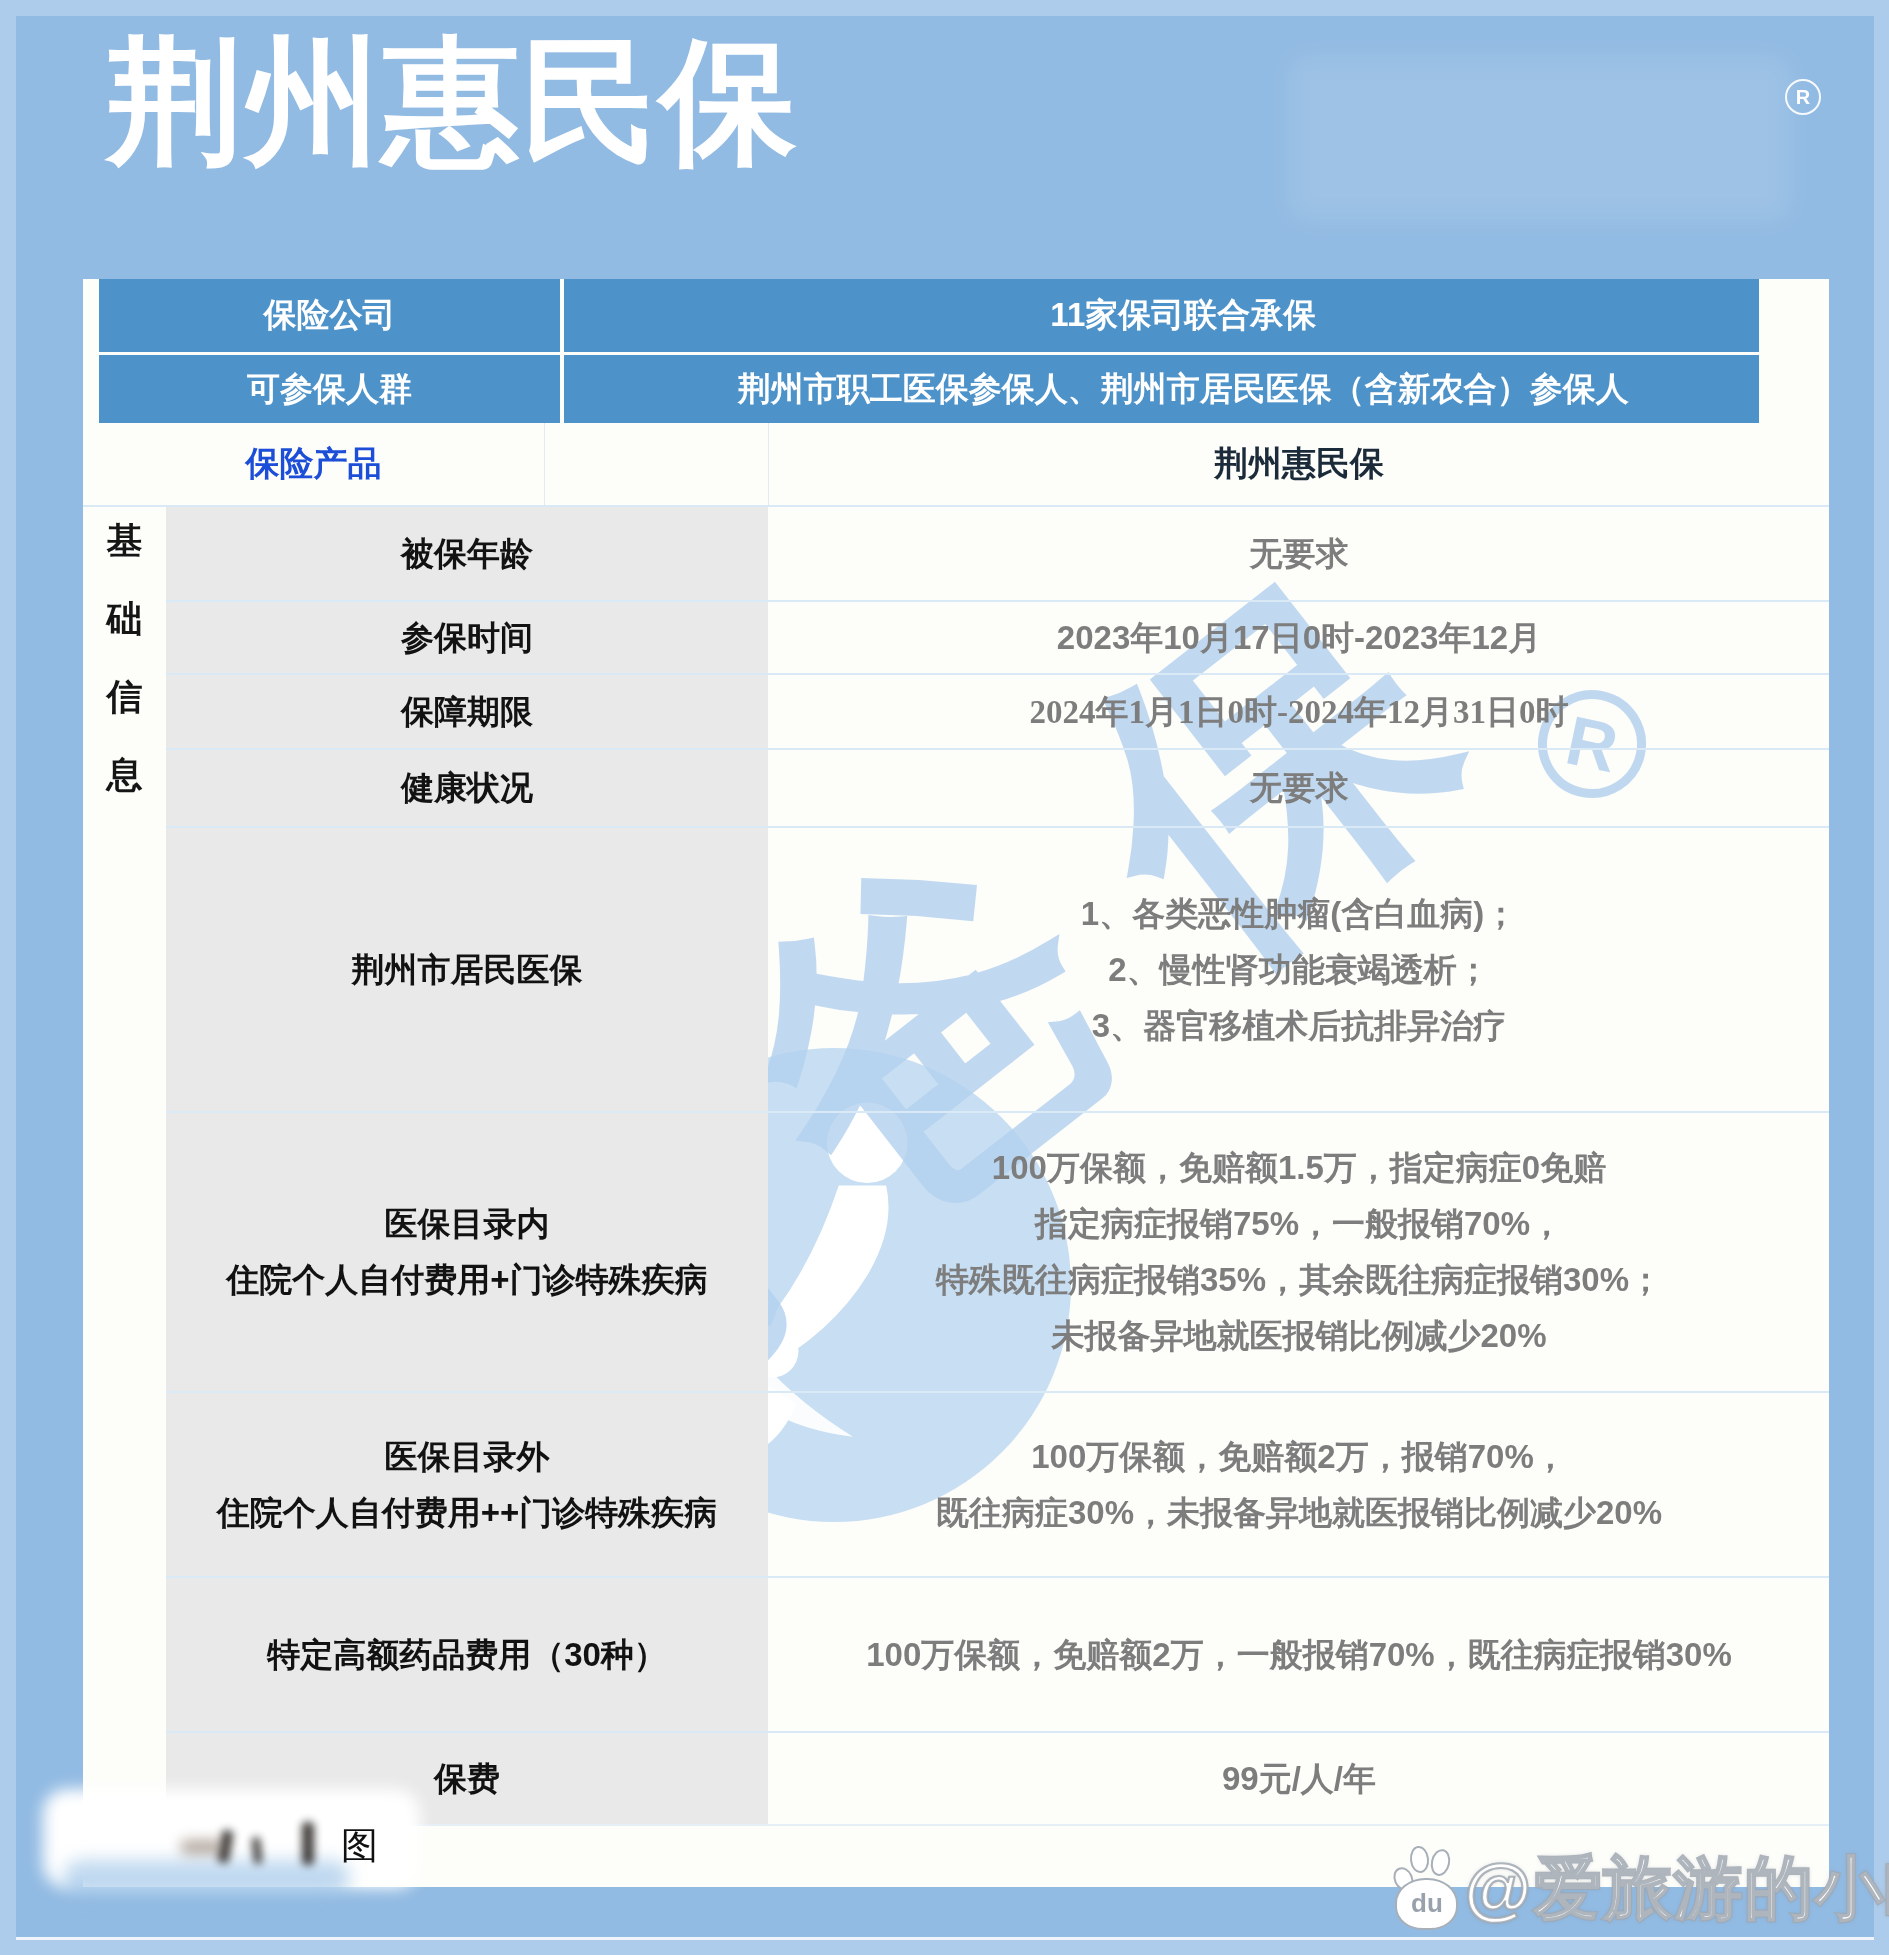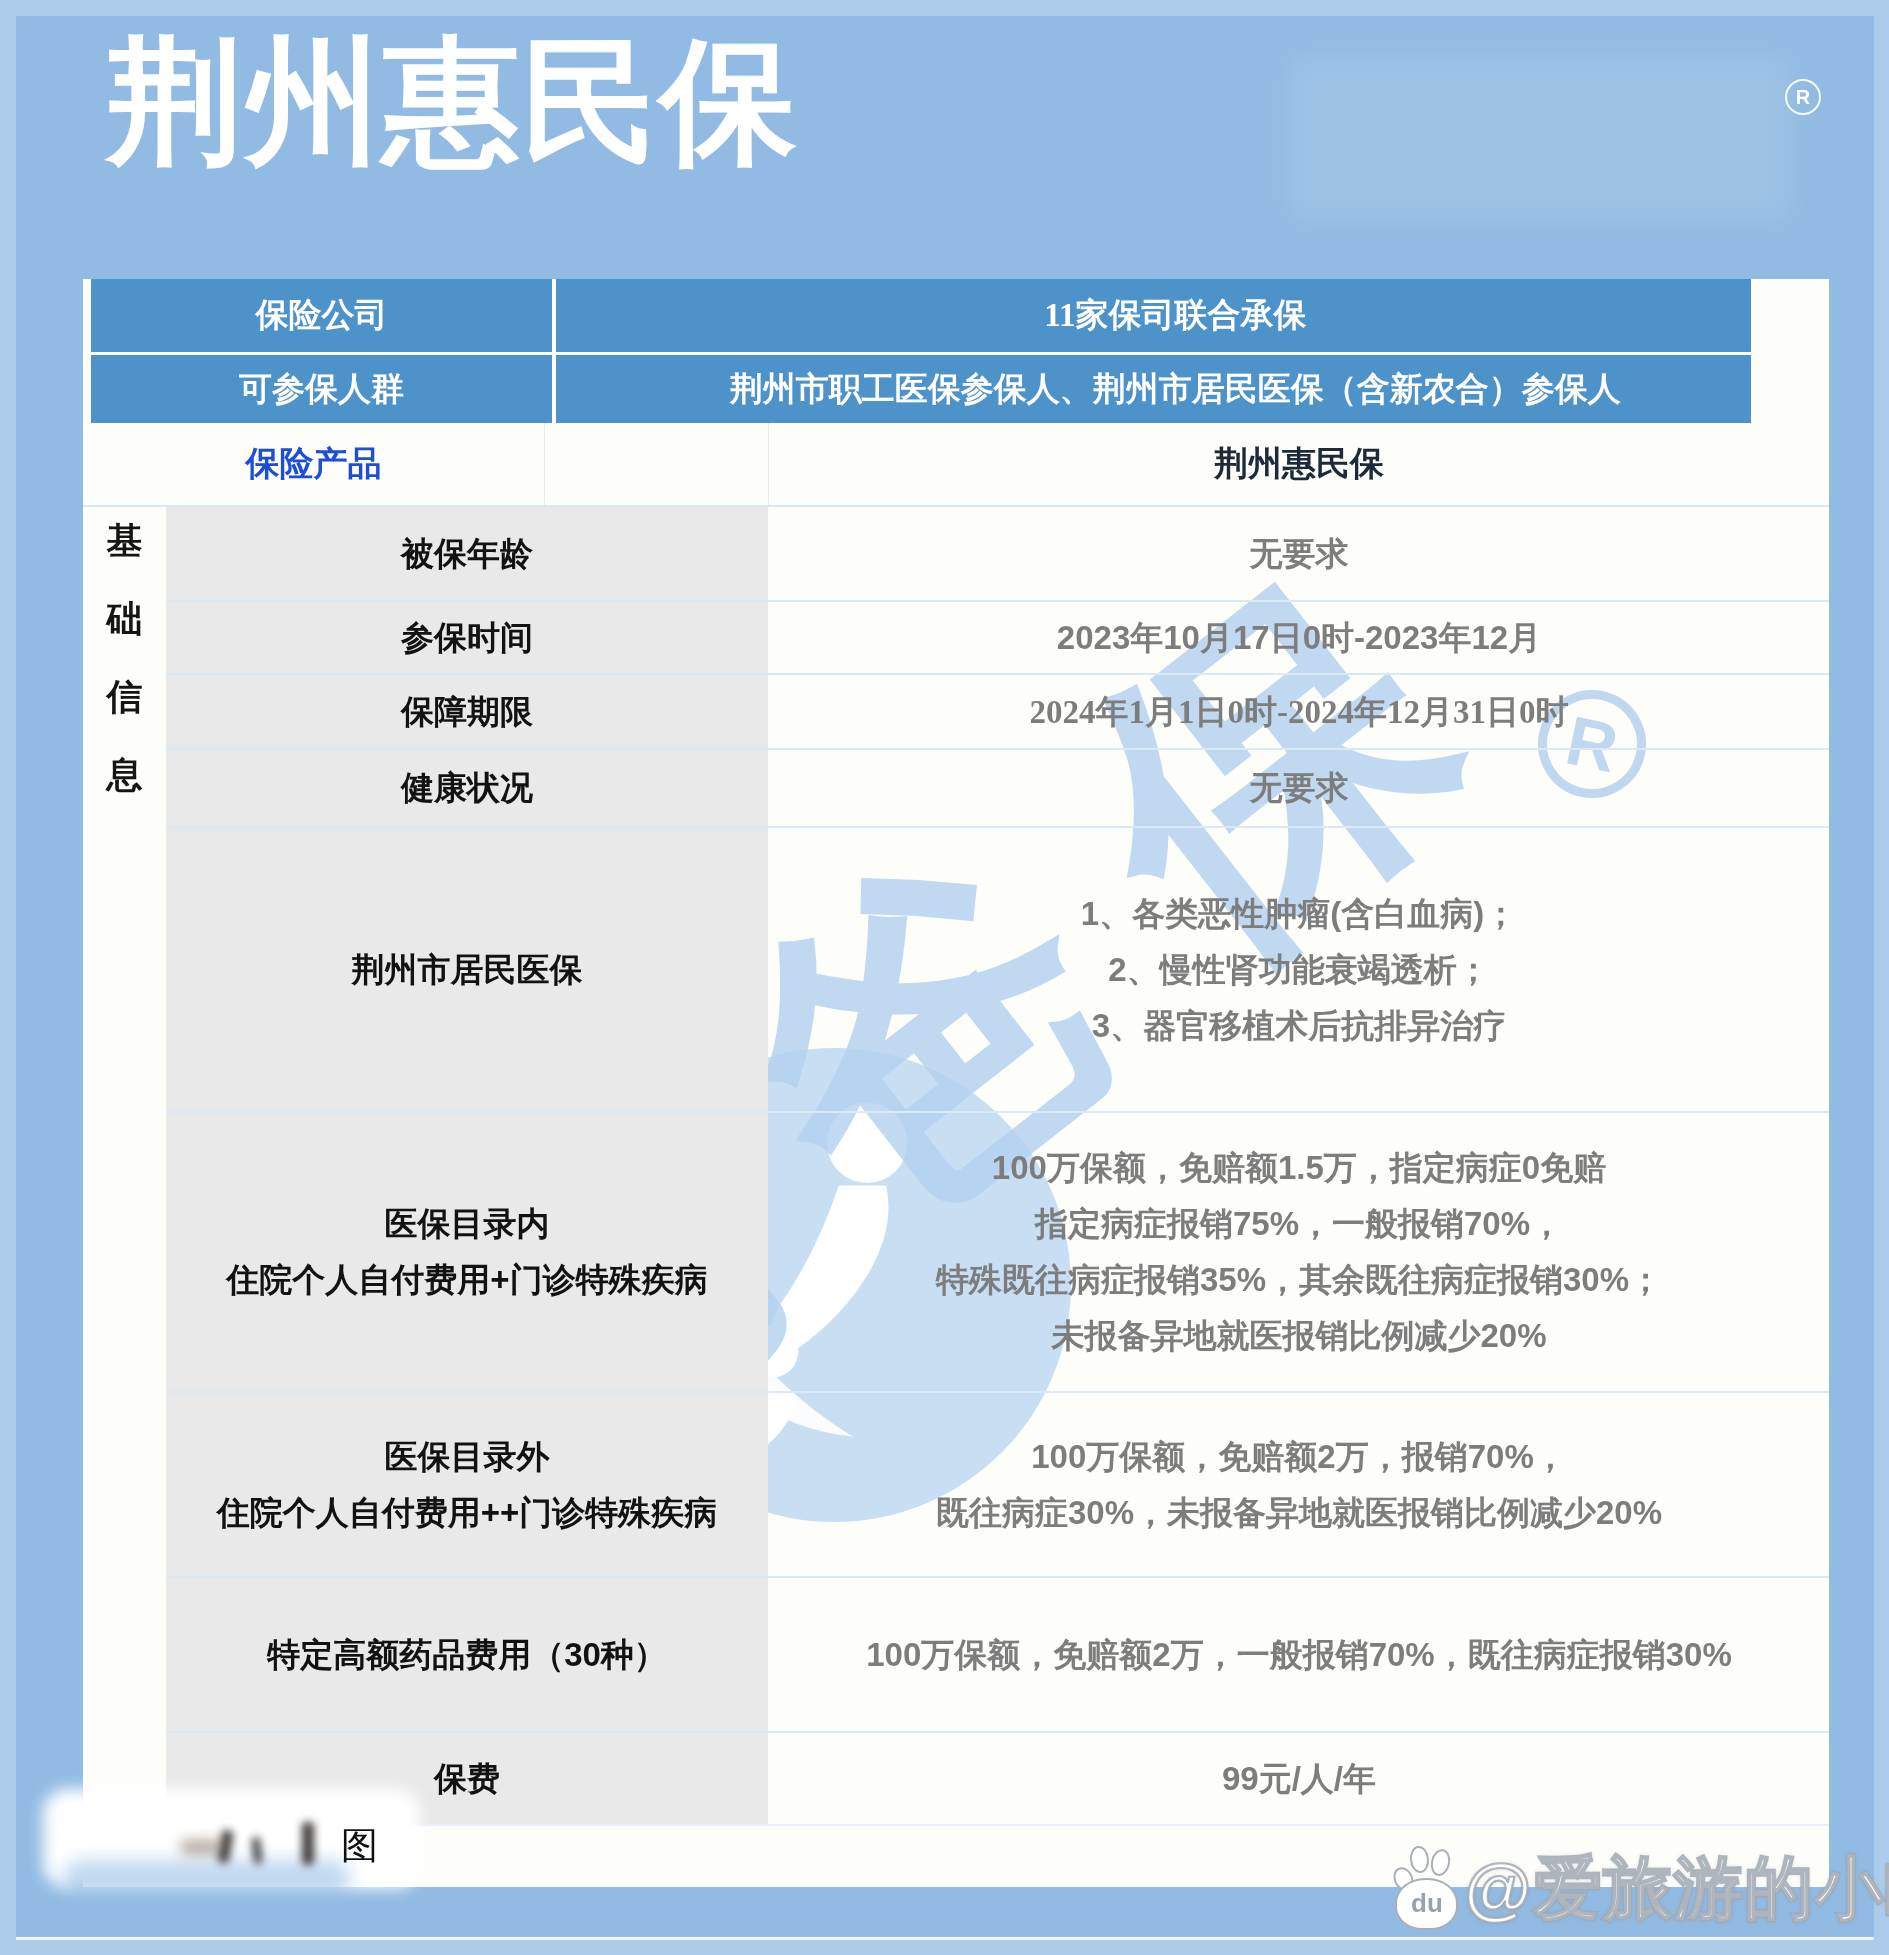--- a/index.html
+++ b/index.html
@@ -52,21 +52,21 @@
     transform:rotate(-38deg);transform-origin:left center;white-space:nowrap;
   }
   .wm-reg{
     position:absolute;left:1455px;top:411px;width:108px;height:108px;
     border:9.3px solid rgba(177,208,237,.82);border-radius:50%;
     color:rgba(177,208,237,.82);font-size:69px;
     display:flex;align-items:center;justify-content:center;
     transform:rotate(12deg);box-sizing:border-box;
   }
   
-  .hrow{position:absolute;left:8px;width:1660px;display:flex;z-index:1;font-family:Liberation Serif, serif;}
+  .hrow{position:absolute;left:16px;width:1660px;display:flex;z-index:1;}
   .hrow .hlabel{
     width:461px;background:#4d92c8;color:#fff;font-size:33px;
     display:flex;align-items:center;justify-content:center;
   }
   .hrow .hgap{width:3.6px;background:#fdfdfa;}
   .hrow .hvalue{
     flex:1;background:#4d92c8;color:#fff;font-size:33px;
     display:flex;align-items:center;justify-content:center;padding-left:44px;
   }
   .r1{top:0;height:73px;}

